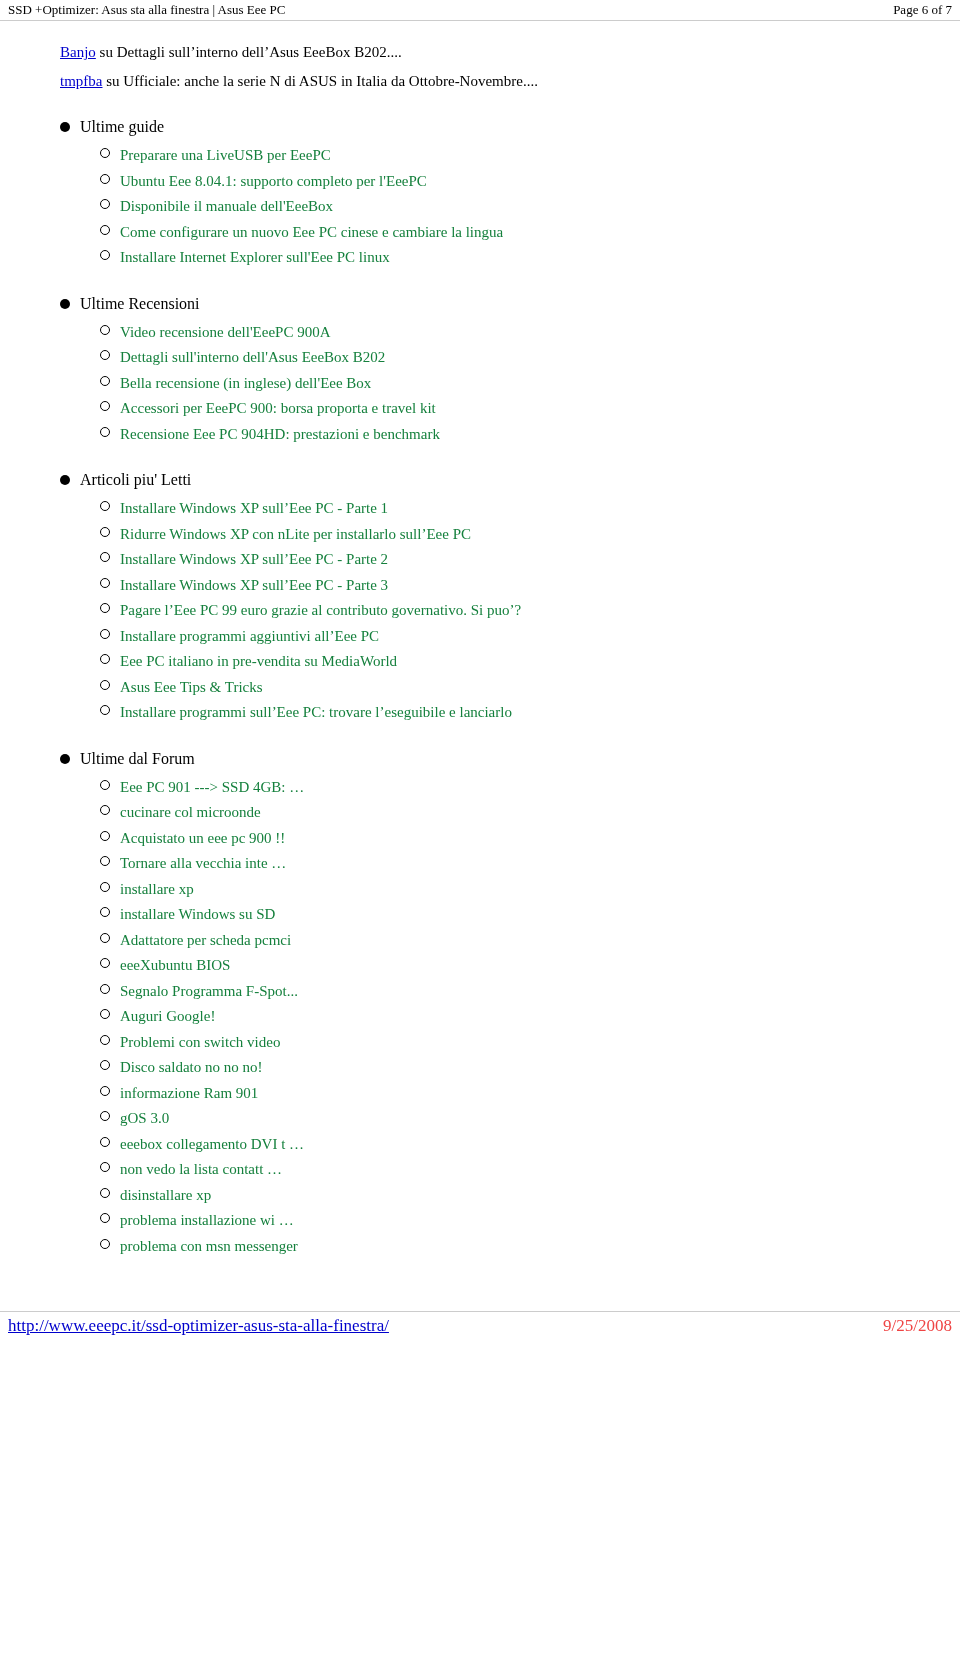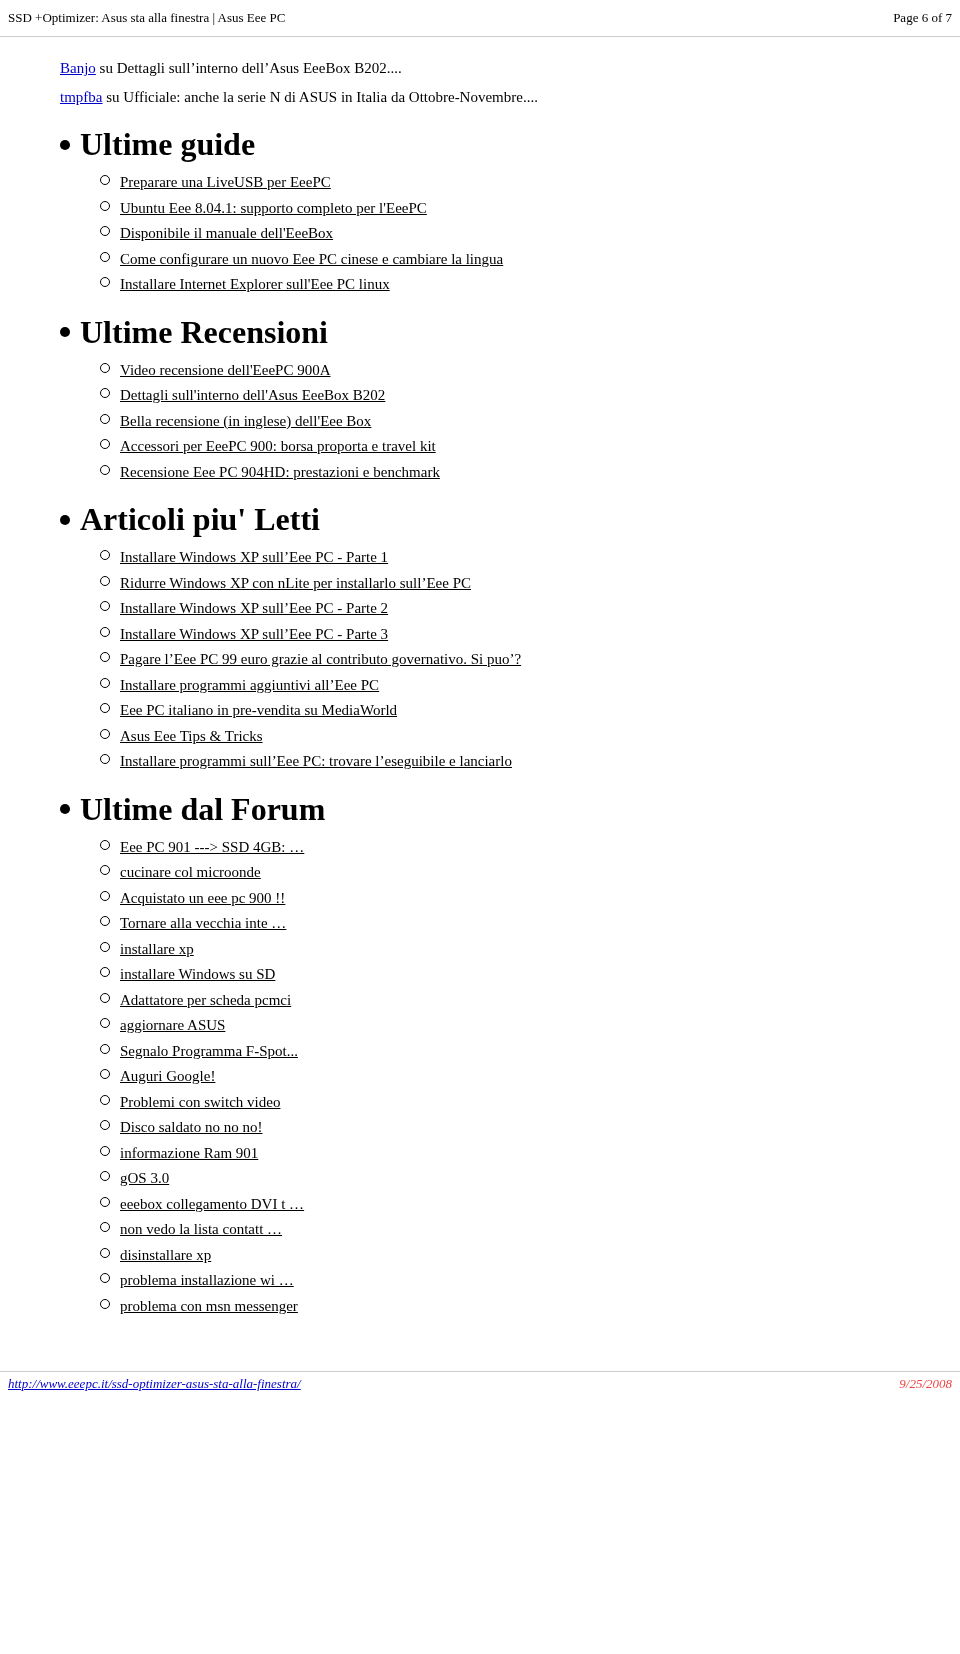--- a/index.html
+++ b/index.html
@@ -7,21 +7,21 @@
       font-family: Times New Roman, serif;
       font-size: 15px;
       color: #000;
       background: #fff;
       width: 960px;
     }
     #header {
       display: flex;
       justify-content: space-between;
       align-items: center;
-      padding: 10px 8px;
+      padding: 2px 8px;
       border-bottom: 1px solid #ccc;
       font-size: 13px;
     }
     #header-title {
       color: #000;
     }
     #header-page {
       color: #000;
     }
     #main-content {
@@ -31,23 +31,23 @@
       color: #00c;
       text-decoration: underline;
       cursor: pointer;
     }
     .intro-text {
       margin-bottom: 6px;
       font-size: 15px;
       line-height: 1.5;
     }
     .section-heading {
-      font-size: 32px;
-      font-weight: bold;
-      margin: 18px 0 8px 0;
+      font-size: 16px;
+      font-weight: normal;
+      margin: 26px 0 8px 0;
       display: flex;
       align-items: center;
     }
     .bullet-dot {
       display: inline-block;
       width: 10px;
       height: 10px;
       background: #000;
       border-radius: 50%;
       margin-right: 10px;
@@ -69,33 +69,31 @@
       display: inline-block;
       width: 10px;
       height: 10px;
       border: 1.5px solid #000;
       border-radius: 50%;
       margin-right: 10px;
       margin-top: 4px;
       flex-shrink: 0;
     }
     .sub-list li a, .sub-list li .link {
-      color: #000000;
-      text-decoration: underline;
+      color: #15803d;
       cursor: pointer;
     }
     #footer {
       display: flex;
       justify-content: space-between;
       align-items: center;
       padding: 4px 8px;
       border-top: 1px solid #ccc;
       margin-top: 30px;
-      font-size: 13px;
-      font-style: italic;
+      font-size: 17px;
     }
     #footer-url {
       color: #00c;
       text-decoration: underline;
     }
     #footer-date {
       color: #ef4444;
     }
   </style>
 </head>
@@ -224,21 +222,21 @@
         <li>
           <span class="circle-o"></span>
           <a class="link">installare Windows su SD</a>
         </li>
         <li>
           <span class="circle-o"></span>
           <a class="link">Adattatore per scheda pcmci</a>
         </li>
         <li>
           <span class="circle-o"></span>
-          <a class="link">aggiornare ASUS</a>
+          <a class="link">eeeXubuntu BIOS</a>
         </li>
         <li>
           <span class="circle-o"></span>
           <a class="link">Segnalo Programma F-Spot...</a>
         </li>
         <li>
           <span class="circle-o"></span>
           <a class="link">Auguri Google!</a>
         </li>
         <li>

